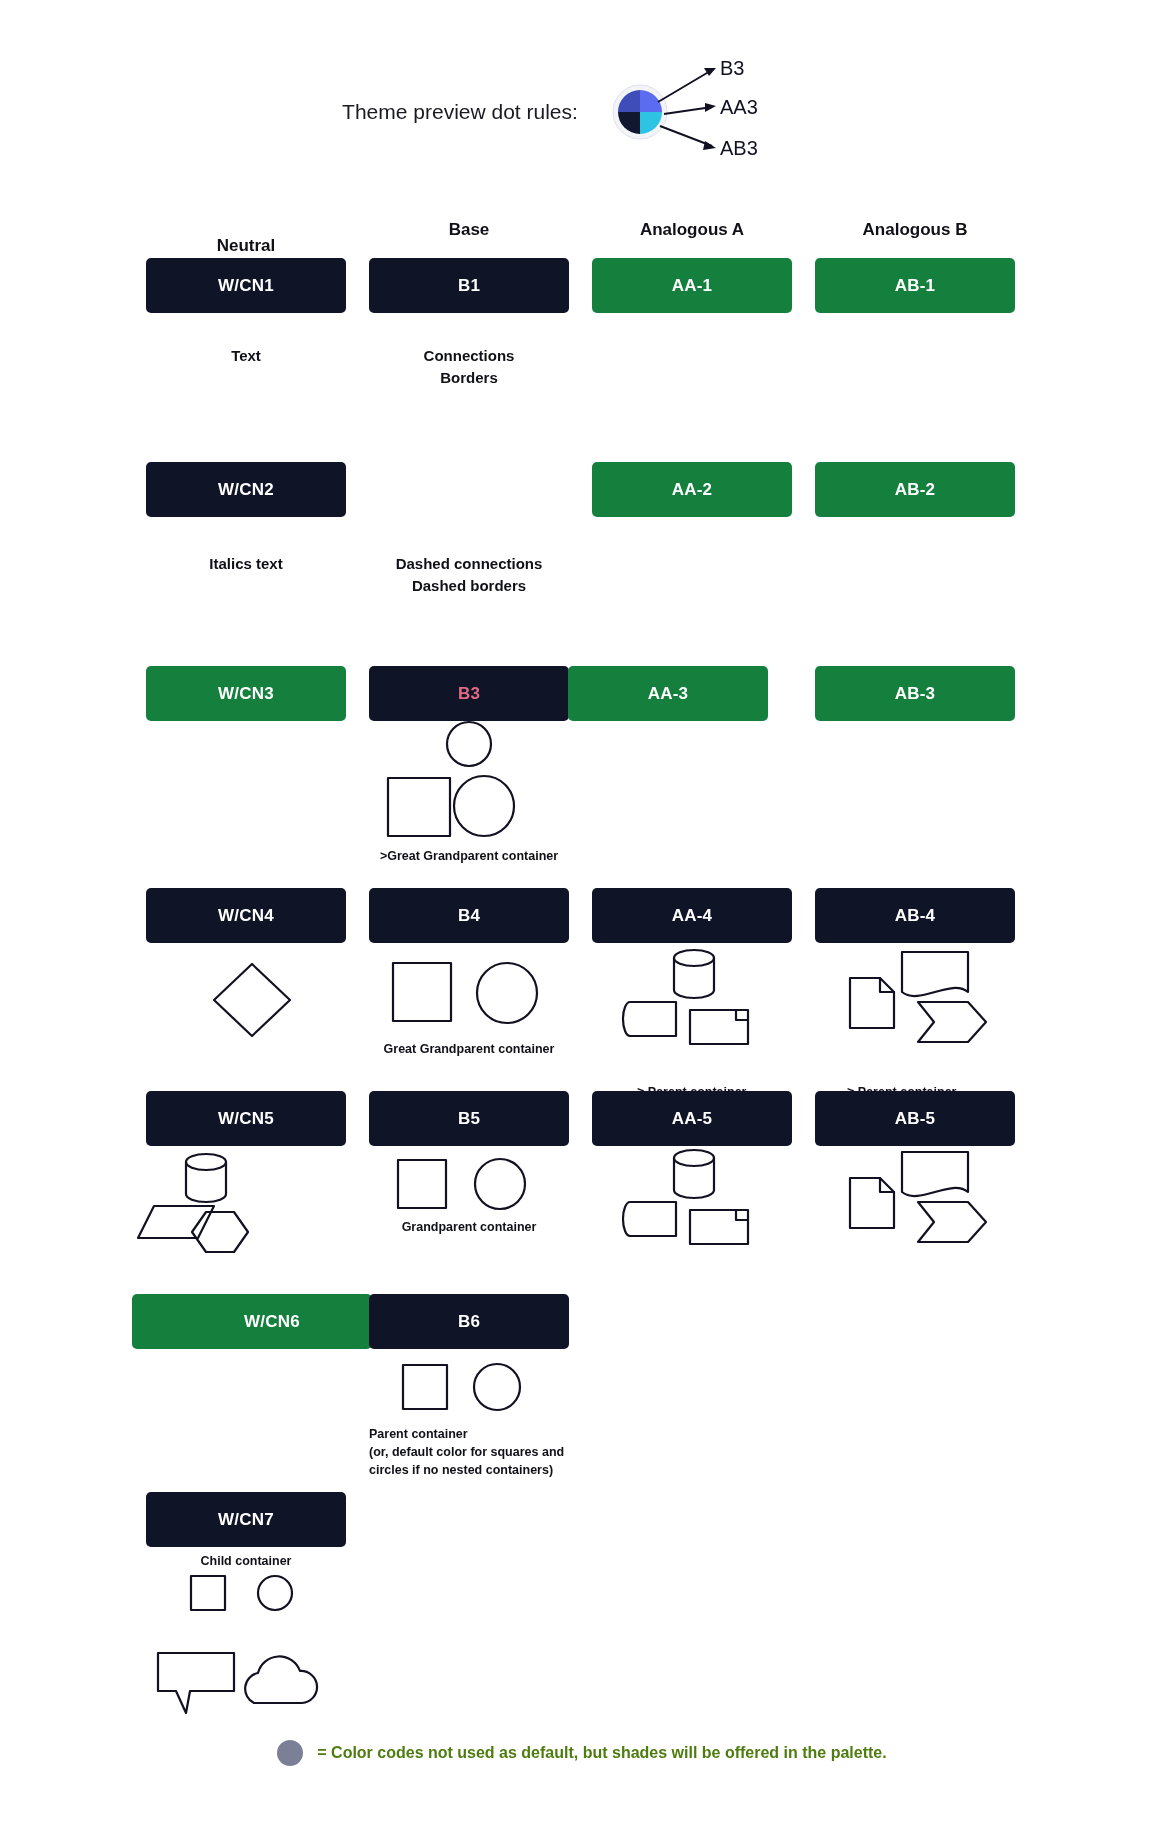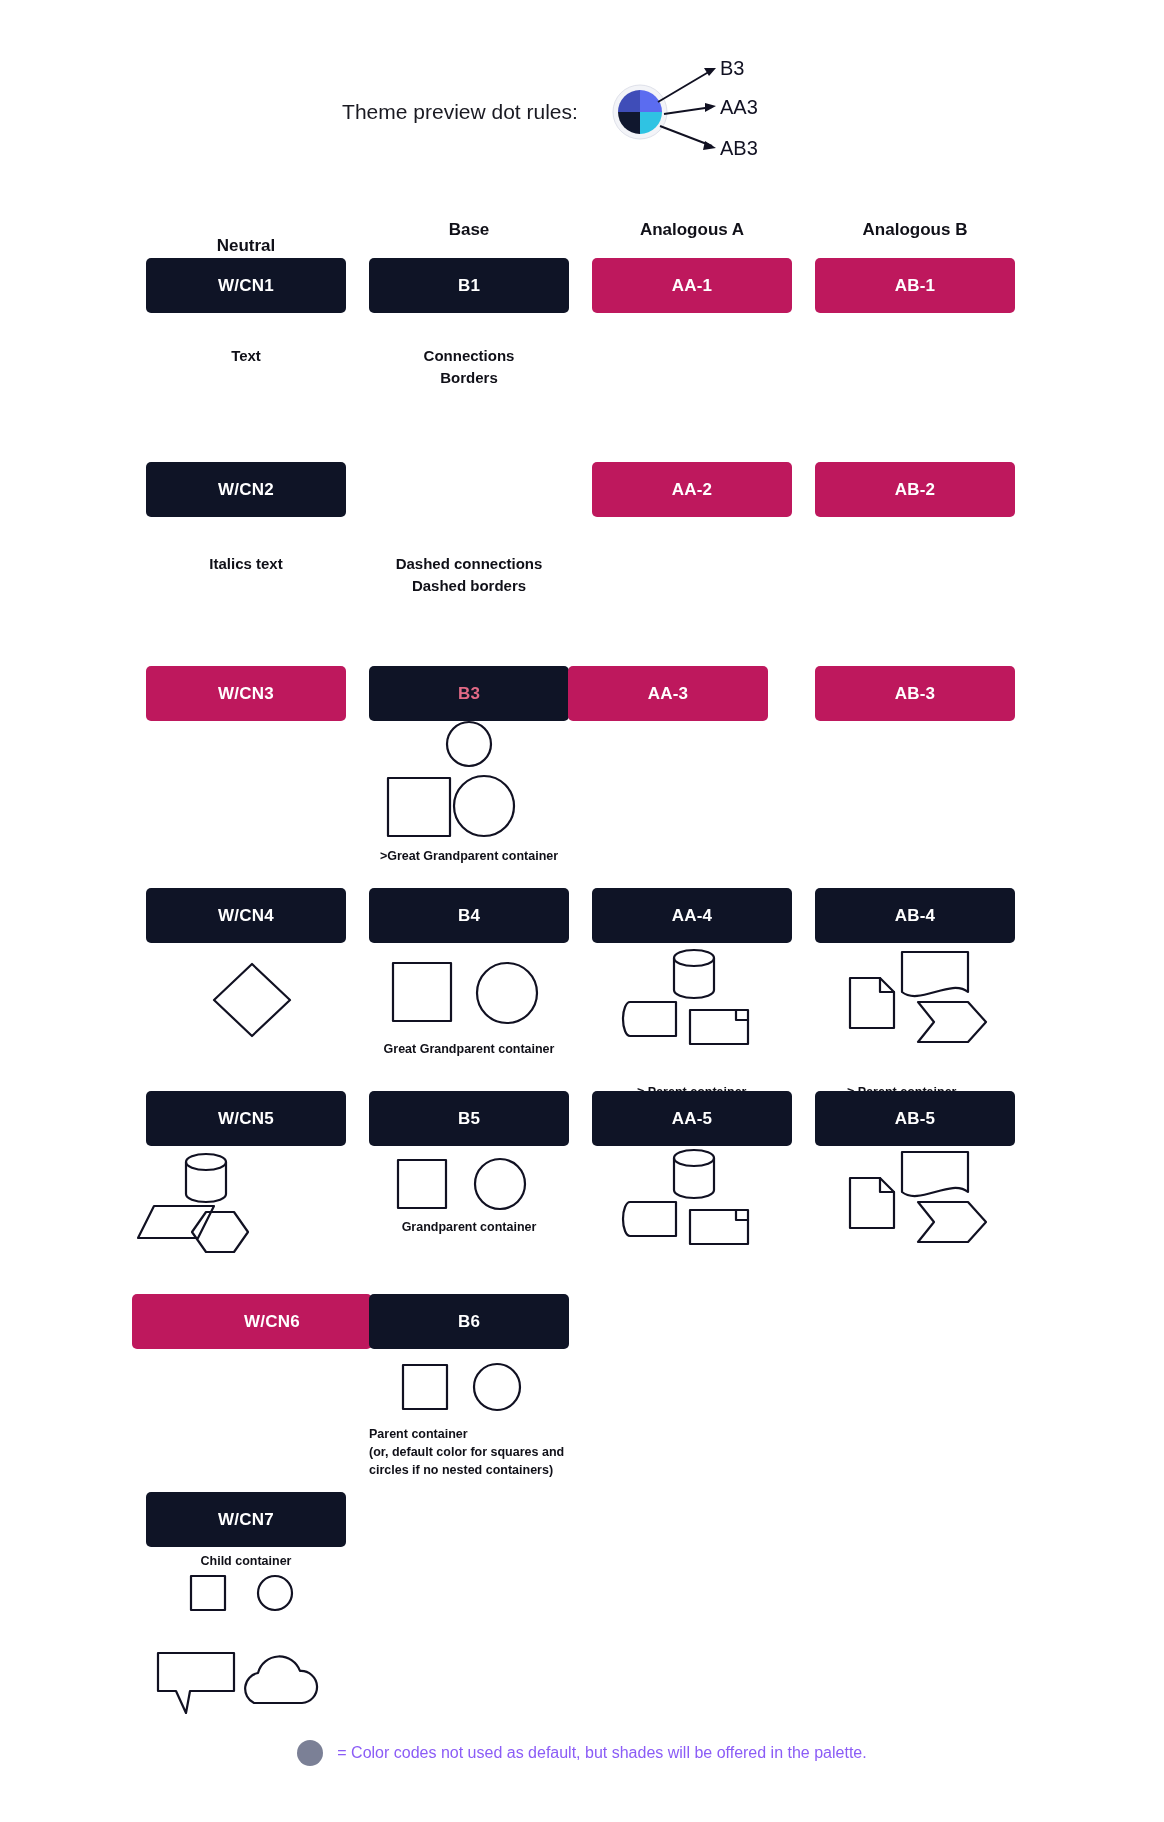--- a/index.html
+++ b/index.html
@@ -63,21 +63,21 @@
     justify-content: center;
     font-size: 17px;
     font-weight: 700;
     letter-spacing: 0.2px;
   }
   .swatch.dark {
     background: #0f1426;
     color: #ffffff;
   }
   .swatch.grey {
-    background: #be185d;
+    background: #15803d;
     color: #ffffff;
   }
   .swatch .pinktext {
     color: #e26a86;
     font-weight: 700;
   }
 
   
   .cap {
     position: absolute;
@@ -123,22 +123,22 @@
   }
   .legend-dot {
     width: 26px;
     height: 26px;
     border-radius: 50%;
     background: #7b8096;
     margin-right: 14px;
   }
   .legend-text {
     font-size: 16px;
-    font-weight: 400;
-    color: #8b5cf6;
+    font-weight: 700;
+    color: #4d7c0f;
   }
   .arrow-label {
     font-size: 20px;
     fill: #111122;
     font-family: "Liberation Sans", sans-serif;
   }
 </style>
 </head>
 <body>
 

